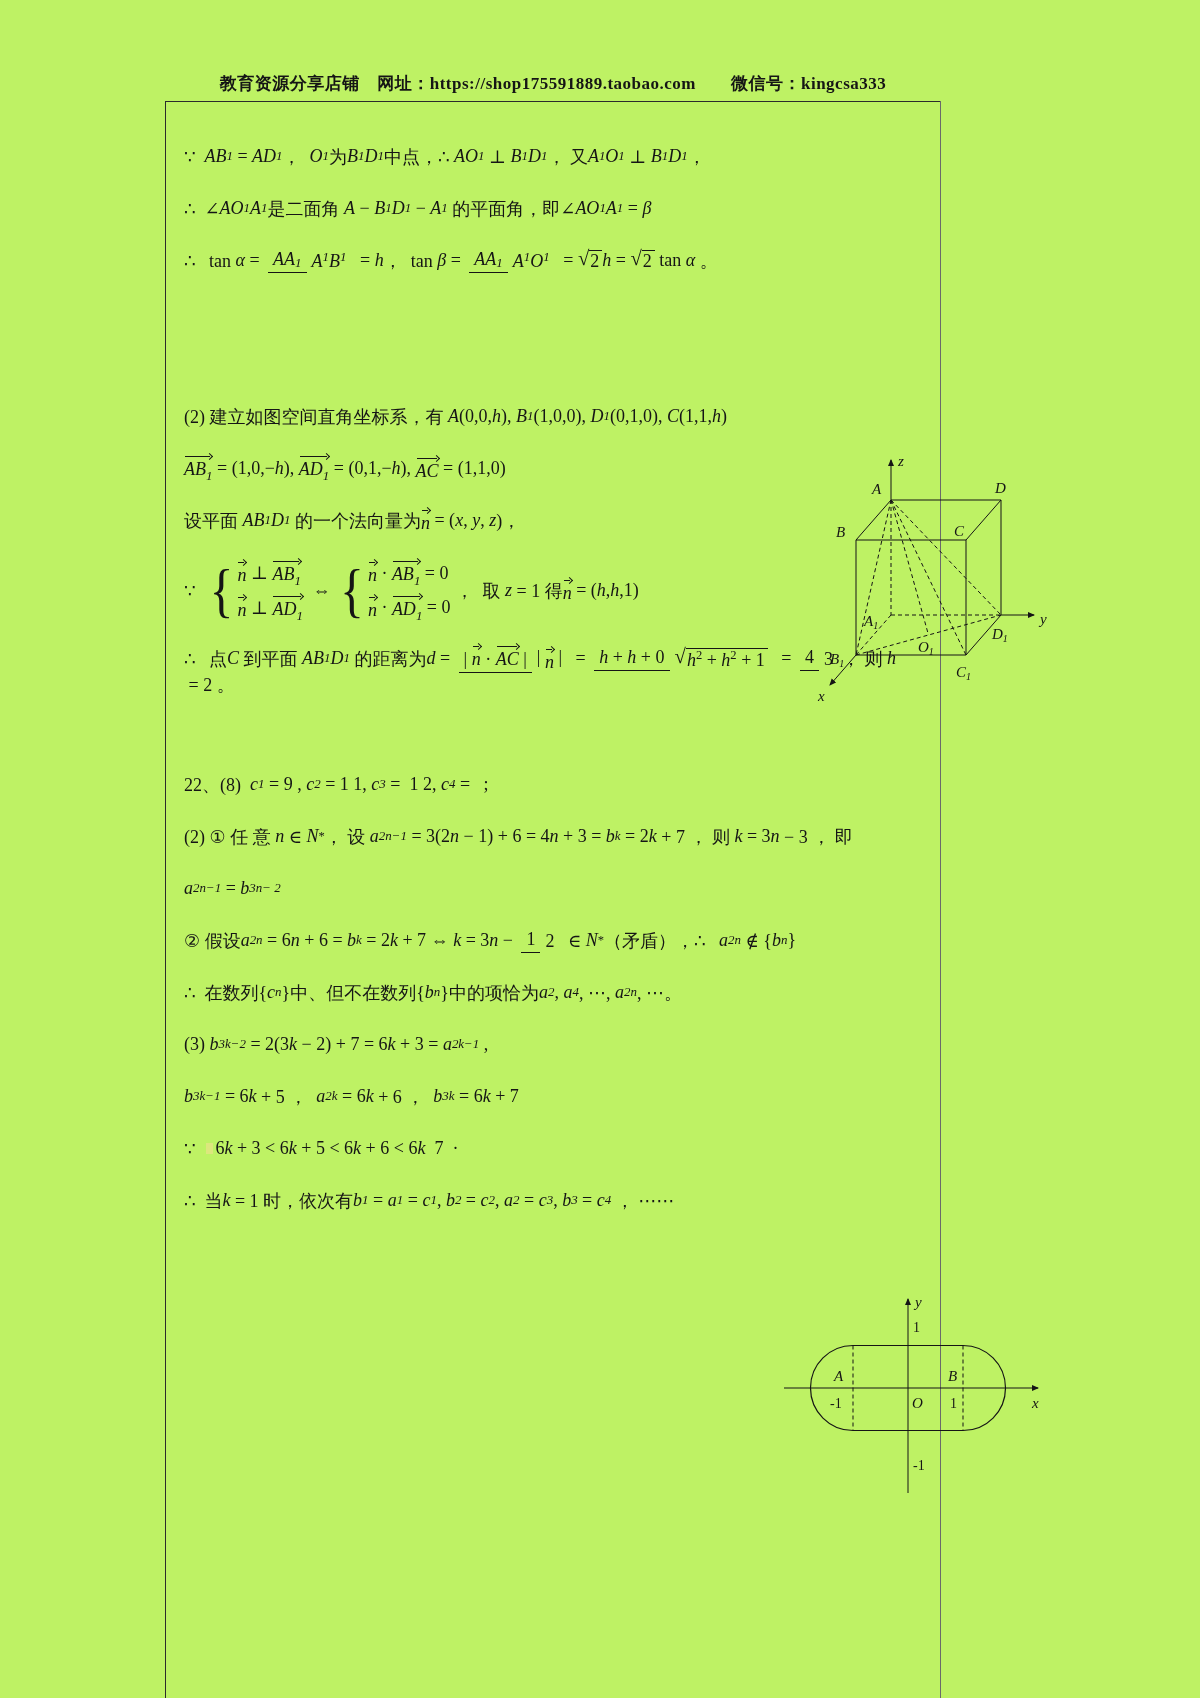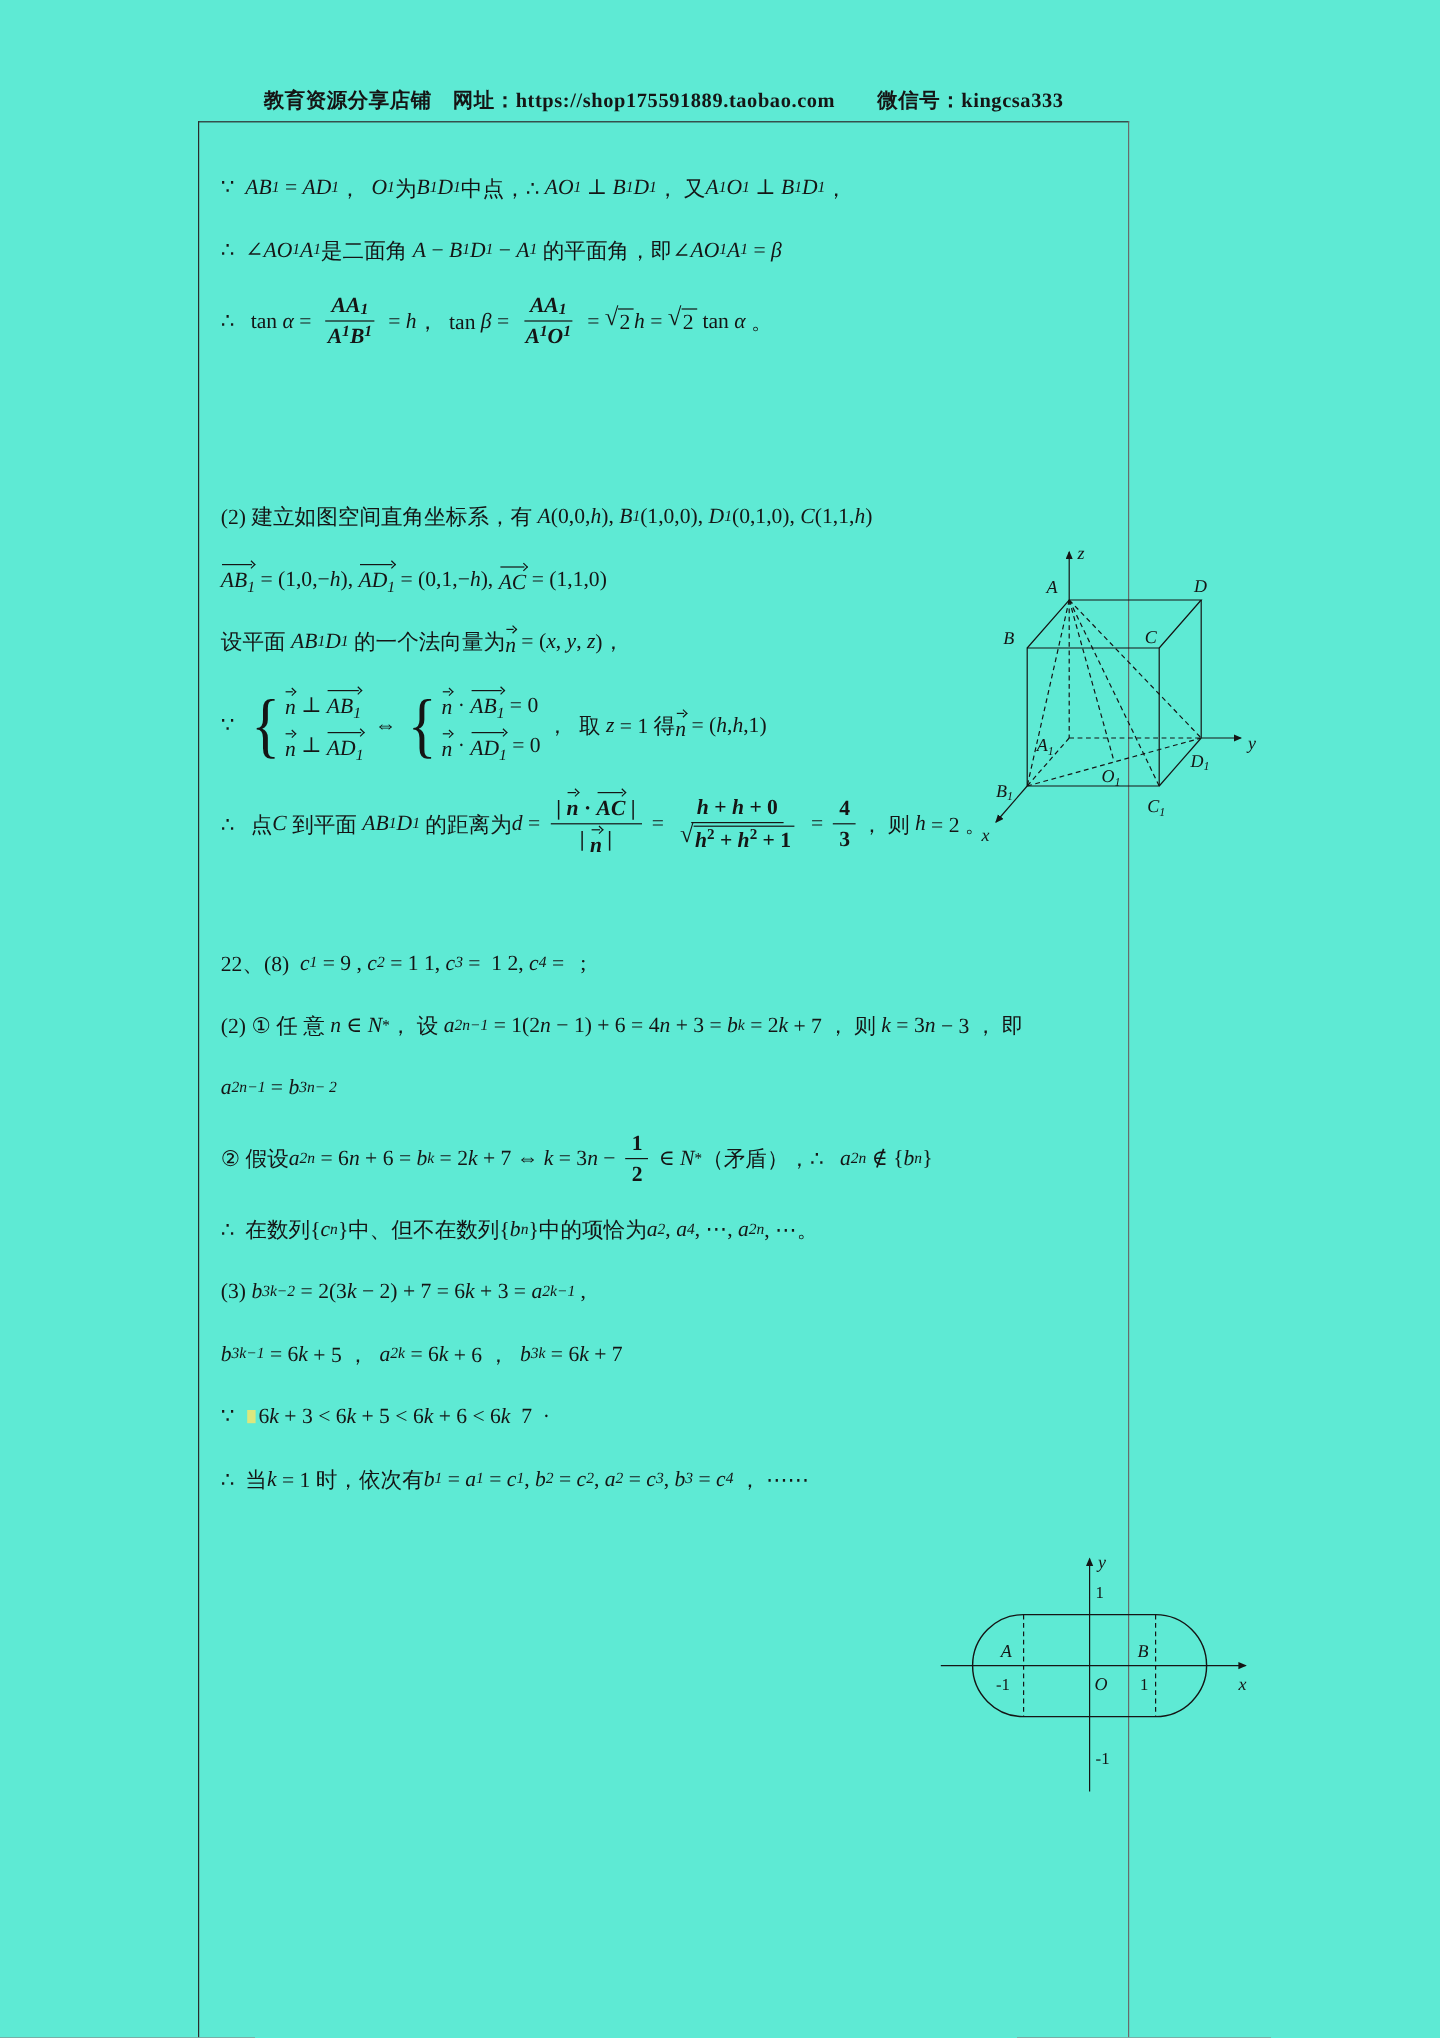--- a/index.html
+++ b/index.html
@@ -1,30 +1,30 @@
 <!DOCTYPE html>
 <html><head>
 <meta charset="utf-8">
 <style>
   html,body{margin:0;padding:0;background:#888;}
-  .page{position:relative;width:1200px;height:1698px;background:#5eead4;overflow:hidden;
+  .page{position:relative;width:1200px;height:1698px;background:#bef264;overflow:hidden;
         font-family:"Liberation Serif","DejaVu Serif","DejaVu Sans",serif;color:#151515;}
   .hdr{position:absolute;top:72px;left:165px;width:776px;text-align:center;
        font-size:17px;font-weight:600;letter-spacing:.5px;}
   .rule-top{position:absolute;left:165px;top:101px;width:776px;border-top:1.5px solid #2b2b2b;}
   .border-left{position:absolute;left:165px;top:101px;height:1597px;border-left:1.5px solid #2b2b2b;}
   .border-right{position:absolute;left:940px;top:101px;height:1597px;border-left:1px solid #6a6a6a;}
   .content{position:absolute;left:184px;top:140px;width:748px;font-size:18px;}
   .line{display:flex;align-items:center;flex-wrap:wrap;min-height:33px;margin-bottom:19px;}
   .line.blank{min-height:33px;}
   .mt{white-space:pre-wrap;}
   .mi{font-style:italic;white-space:pre-wrap;}
   sub.ms{font-size:.72em;font-style:italic;line-height:1;white-space:pre-wrap;}
   sup.mp{font-size:.7em;line-height:1;}
-  .frac{display:inline-flex;flex-direction:column;align-items:center;text-align:center;margin:0 4px;font-weight:bold;}
+  .frac{display:inline-flex;flex-direction:row;align-items:center;text-align:center;margin:0 4px;}
   .frac>.num{display:flex;align-items:flex-end;justify-content:center;padding:0 5px 2px;border-bottom:1.2px solid #151515;}
   .frac>.den{display:flex;align-items:flex-start;justify-content:center;padding:2px 5px 0;}
   .sqrt{display:inline-flex;align-items:flex-start;}
   .rsym{font-size:1.15em;line-height:1;transform:translateY(-2px);}
   .rbody{border-top:1.2px solid #151515;padding:0 3px 0 1px;}
   .vec{position:relative;display:inline-block;padding-top:3px;margin-top:2px;}
   .vec::before{content:"";position:absolute;top:0;left:1px;right:2px;border-top:1px solid #151515;}
   .vec::after{content:"";position:absolute;top:-2px;right:0;width:4px;height:4px;
               border-top:1px solid #151515;border-right:1px solid #151515;transform:rotate(45deg);}
   .cases{display:inline-flex;align-items:center;margin:0 5px;}
@@ -318,21 +318,21 @@
       </div>
       <div class="line">
         <span class="mt">(2) ① 任 意 </span>
         <span class="mi">n</span>
         <span class="mt"> ∈ </span>
         <span class="mi">N</span>
         <sup class="mp">*</sup>
         <span class="mt">， 设 </span>
         <span class="mi">a</span>
         <sub class="ms">2n−1</sub>
-        <span class="mt"> = 1(2</span>
+        <span class="mt"> = 3(2</span>
         <span class="mi">n</span>
         <span class="mt"> − 1) + 6 = 4</span>
         <span class="mi">n</span>
         <span class="mt"> + 3 = </span>
         <span class="mi">b</span>
         <sub class="ms">k</sub>
         <span class="mt"> = 2</span>
         <span class="mi">k</span>
         <span class="mt"> + 7 ， 则 </span>
         <span class="mi">k</span>

